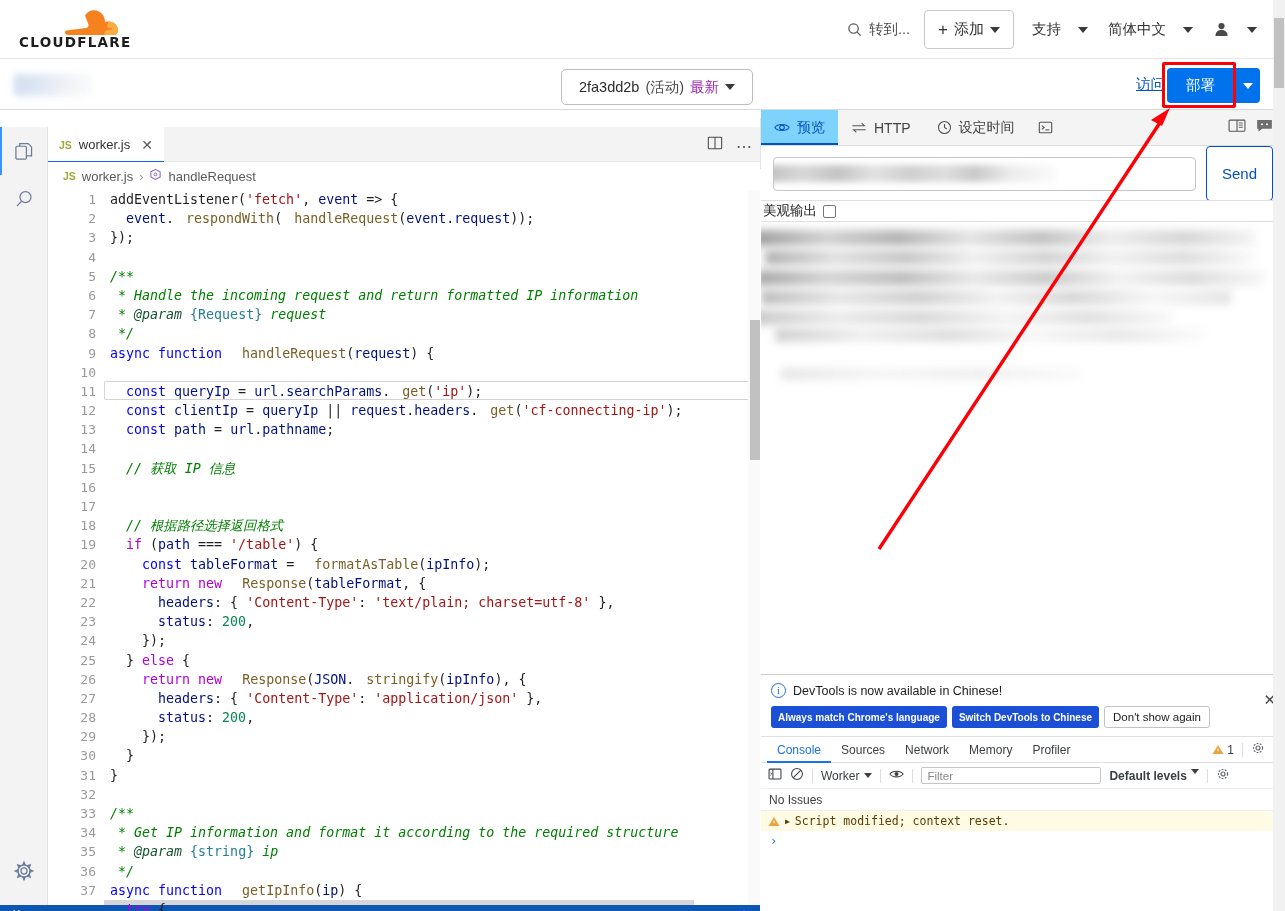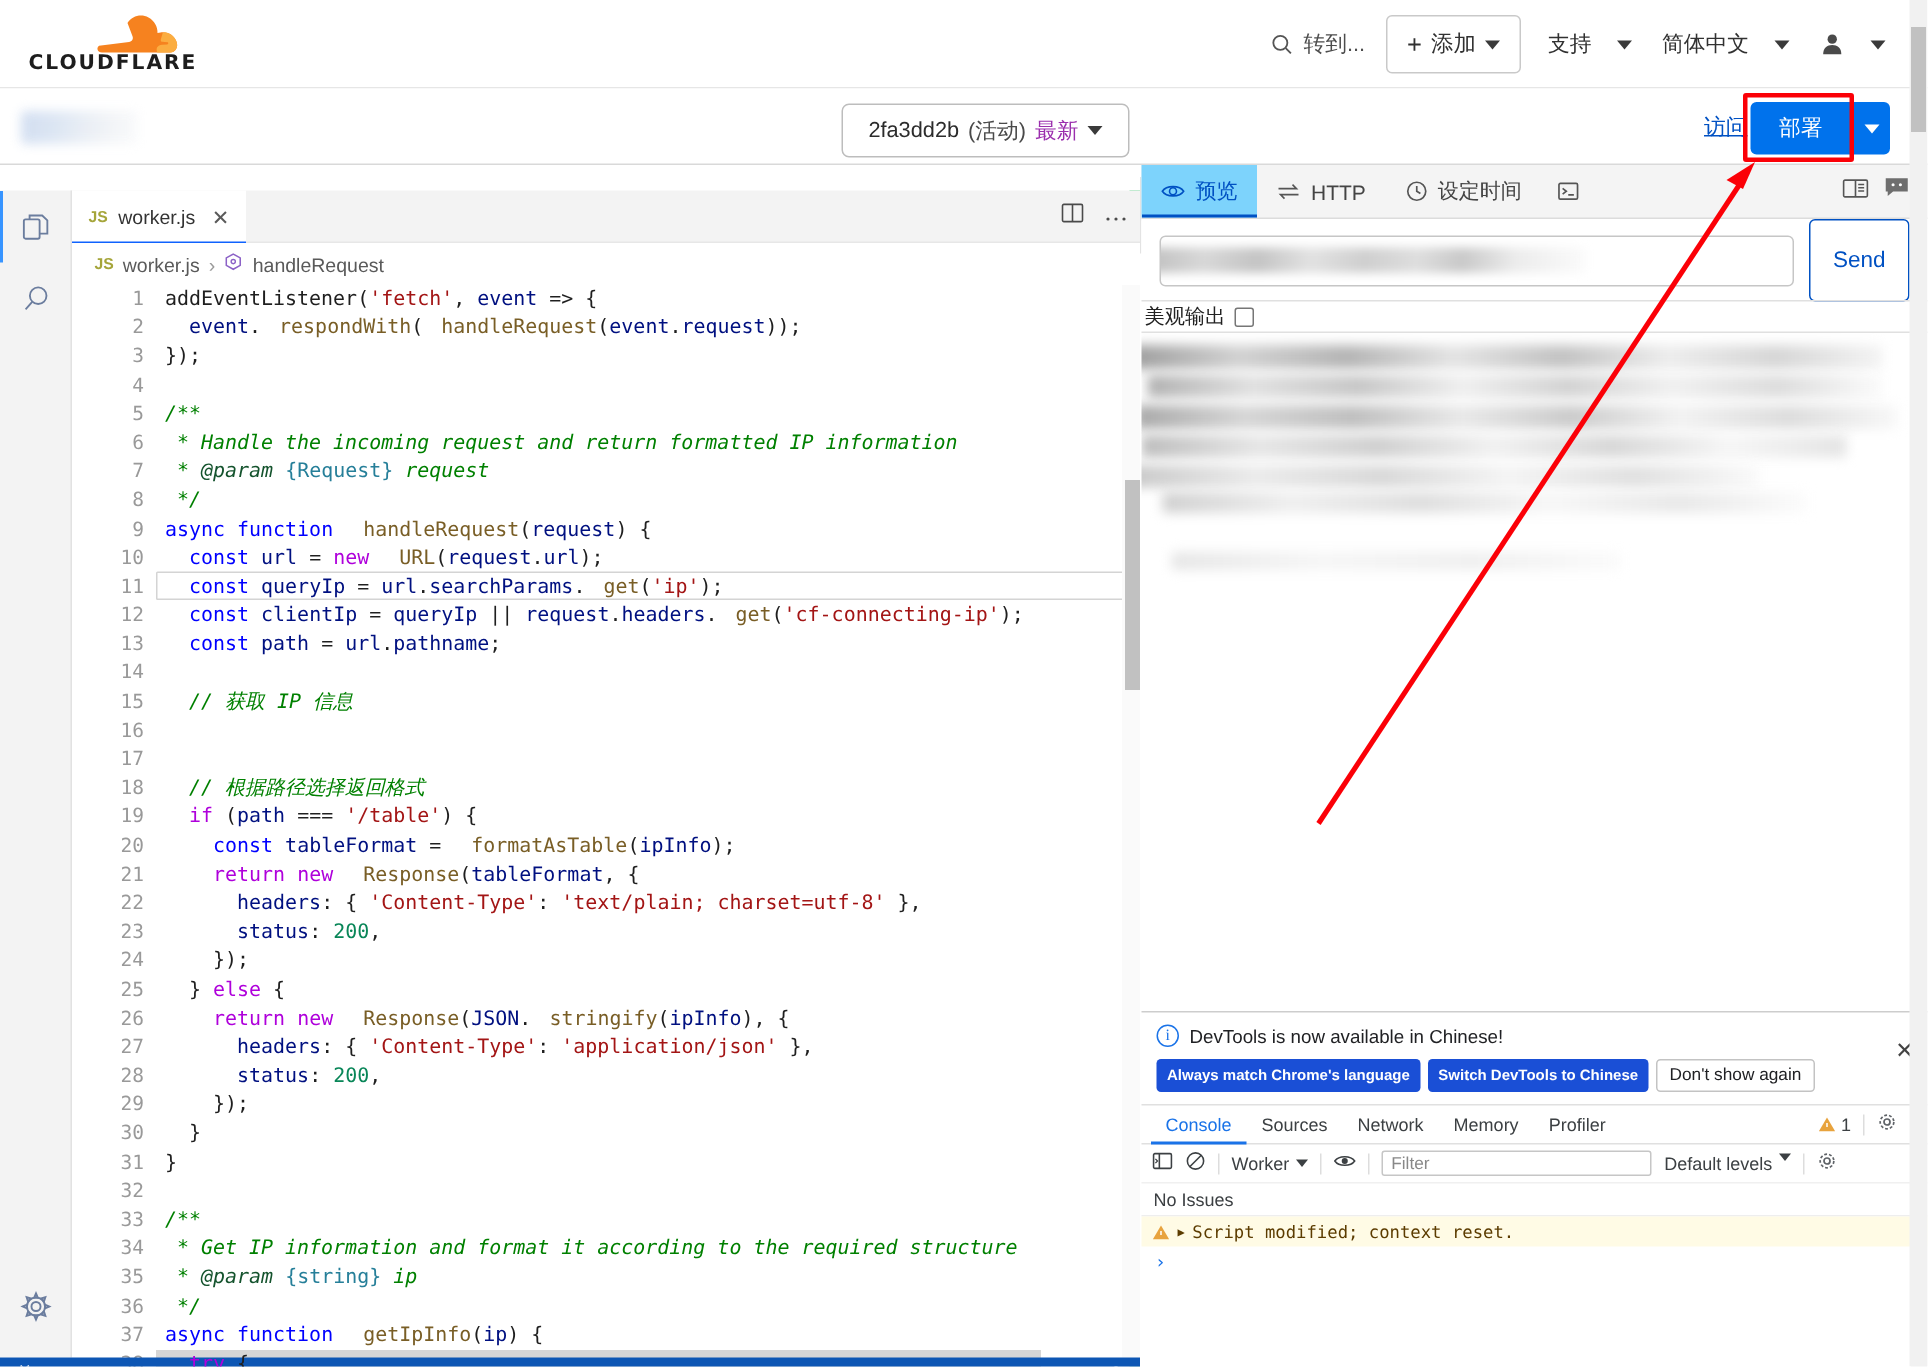--- a/index.html
+++ b/index.html
@@ -208,21 +208,21 @@
 
   .dt-tabs { display: flex; align-items: center; height: 26px; border-bottom: 1px solid #e0e0e0; padding-left: 6px; font-size: 12px; }
   .dt-tab { padding: 0 10px; height: 26px; line-height: 26px; color: #3c4043; cursor: pointer; }
   .dt-tab.active { color: #1a73e8; box-shadow: inset 0 -2px 0 #1a73e8; }
   .dt-tabs-right { margin-left: auto; display: flex; align-items: center; gap: 8px; padding-right: 7px; color: #5f6368; }
   .warn-count { display: flex; align-items: center; gap: 3px; color: #3c4043; font-size: 12px; }
 
   .dt-toolbar { display: flex; align-items: center; gap: 8px; height: 26px; padding: 0 7px; border-bottom: 1px solid #f0f0f0; font-size: 12px; color: #3c4043; }
   .dt-div { width: 1px; height: 14px; background: #ddd; }
   .dt-filter { width: 180px; height: 17px; border: 1px solid #c6c6c6; border-radius: 2px; font-size: 11.5px; color: #888; padding-left: 5px; line-height: 17px; }
-  .dt-levels { display: flex; align-items: flex-start; gap: 4px; cursor: pointer; }
+  .dt-levels { display: flex; align-items: flex-start; gap: 4px; cursor: pointer; font-weight: bold; }
   .dt-issues { height: 22px; line-height: 22px; padding-left: 8px; font-size: 12px; color: #3c4043; border-bottom: 1px solid #eee;}
   .dt-msg { display: flex; align-items: center; gap: 5px; background: #fffbe5; height: 20px; padding-left: 7px; font-family: "DejaVu Sans Mono", monospace; font-size: 11.5px; color: #5c3c00; }
   .dt-prompt { padding-left: 9px; color: #1a73e8; font-size: 12px; margin-top: 3px; font-family: "DejaVu Sans Mono", monospace;}
 
   .dt-scroll { position: absolute; right: 0; top: 0; width: 11px; height: 237px; background: #f6f6f6; }
   .dt-scroll-arrow { position: absolute; left: 1px; color: #888; font-size: 8px; }
 
   
   .arrow-svg { position: absolute; left: 0; top: 0; width: 1285px; height: 911px; pointer-events: none; }
 
@@ -375,21 +375,21 @@
     <div class="code-area" id="code-area">
         <div class="code-line"><span class="ln">1</span><span class="code-txt">addEventListener(<span class="str">'fetch'</span>, <span class="id">event</span> =&gt; {</span></div>
         <div class="code-line"><span class="ln">2</span><span class="code-txt">  <span class="id">event</span>.<span class="fn">respondWith</span>(<span class="fn">handleRequest</span>(<span class="id">event</span>.<span class="id">request</span>));</span></div>
         <div class="code-line"><span class="ln">3</span><span class="code-txt">});</span></div>
         <div class="code-line"><span class="ln">4</span><span class="code-txt"></span></div>
         <div class="code-line"><span class="ln">5</span><span class="code-txt"><span class="cmt">/**</span></span></div>
         <div class="code-line"><span class="ln">6</span><span class="code-txt"><span class="cmt"> * Handle the incoming request and return formatted IP information</span></span></div>
         <div class="code-line"><span class="ln">7</span><span class="code-txt"><span class="cmt"> * </span><span class="cmtd">@param</span><span class="cmt"> </span><span class="par">{Request}</span><span class="cmt"> request</span></span></div>
         <div class="code-line"><span class="ln">8</span><span class="code-txt"><span class="cmt"> */</span></span></div>
         <div class="code-line"><span class="ln">9</span><span class="code-txt"><span class="k">async</span> <span class="k">function</span> <span class="fn">handleRequest</span>(<span class="id">request</span>) {</span></div>
-        <div class="code-line"><span class="ln">10</span><span class="code-txt">  <span class="k">const</span> <span class="id">url</span> = <span class="kc">new</span> <span class="fn">URL</span>(<span class="id">request</span>.<span class="id">url</span>);</span></div>
+        <div class="code-line"><span class="ln">10</span></div>
         <div class="code-line hl-line"><span class="ln">11</span><span class="code-txt">  <span class="k">const</span> <span class="id">queryIp</span> = <span class="id">url</span>.<span class="id">searchParams</span>.<span class="fn">get</span>(<span class="str">'ip'</span>);</span><div class="hl-box"></div></div>
         <div class="code-line"><span class="ln">12</span><span class="code-txt">  <span class="k">const</span> <span class="id">clientIp</span> = <span class="id">queryIp</span> || <span class="id">request</span>.<span class="id">headers</span>.<span class="fn">get</span>(<span class="str">'cf-connecting-ip'</span>);</span></div>
         <div class="code-line"><span class="ln">13</span><span class="code-txt">  <span class="k">const</span> <span class="id">path</span> = <span class="id">url</span>.<span class="id">pathname</span>;</span></div>
         <div class="code-line"><span class="ln">14</span><span class="code-txt"></span></div>
         <div class="code-line"><span class="ln">15</span><span class="code-txt">  <span class="cmt">// 获取 IP 信息</span></span></div>
         <div class="code-line"><span class="ln">16</span></div>
         <div class="code-line"><span class="ln">17</span><span class="code-txt"></span></div>
         <div class="code-line"><span class="ln">18</span><span class="code-txt">  <span class="cmt">// 根据路径选择返回格式</span></span></div>
         <div class="code-line"><span class="ln">19</span><span class="code-txt">  <span class="kc">if</span> (<span class="id">path</span> === <span class="str">'/table'</span>) {</span></div>
         <div class="code-line"><span class="ln">20</span><span class="code-txt">    <span class="k">const</span> <span class="id">tableFormat</span> = <span class="fn">formatAsTable</span>(<span class="id">ipInfo</span>);</span></div>

